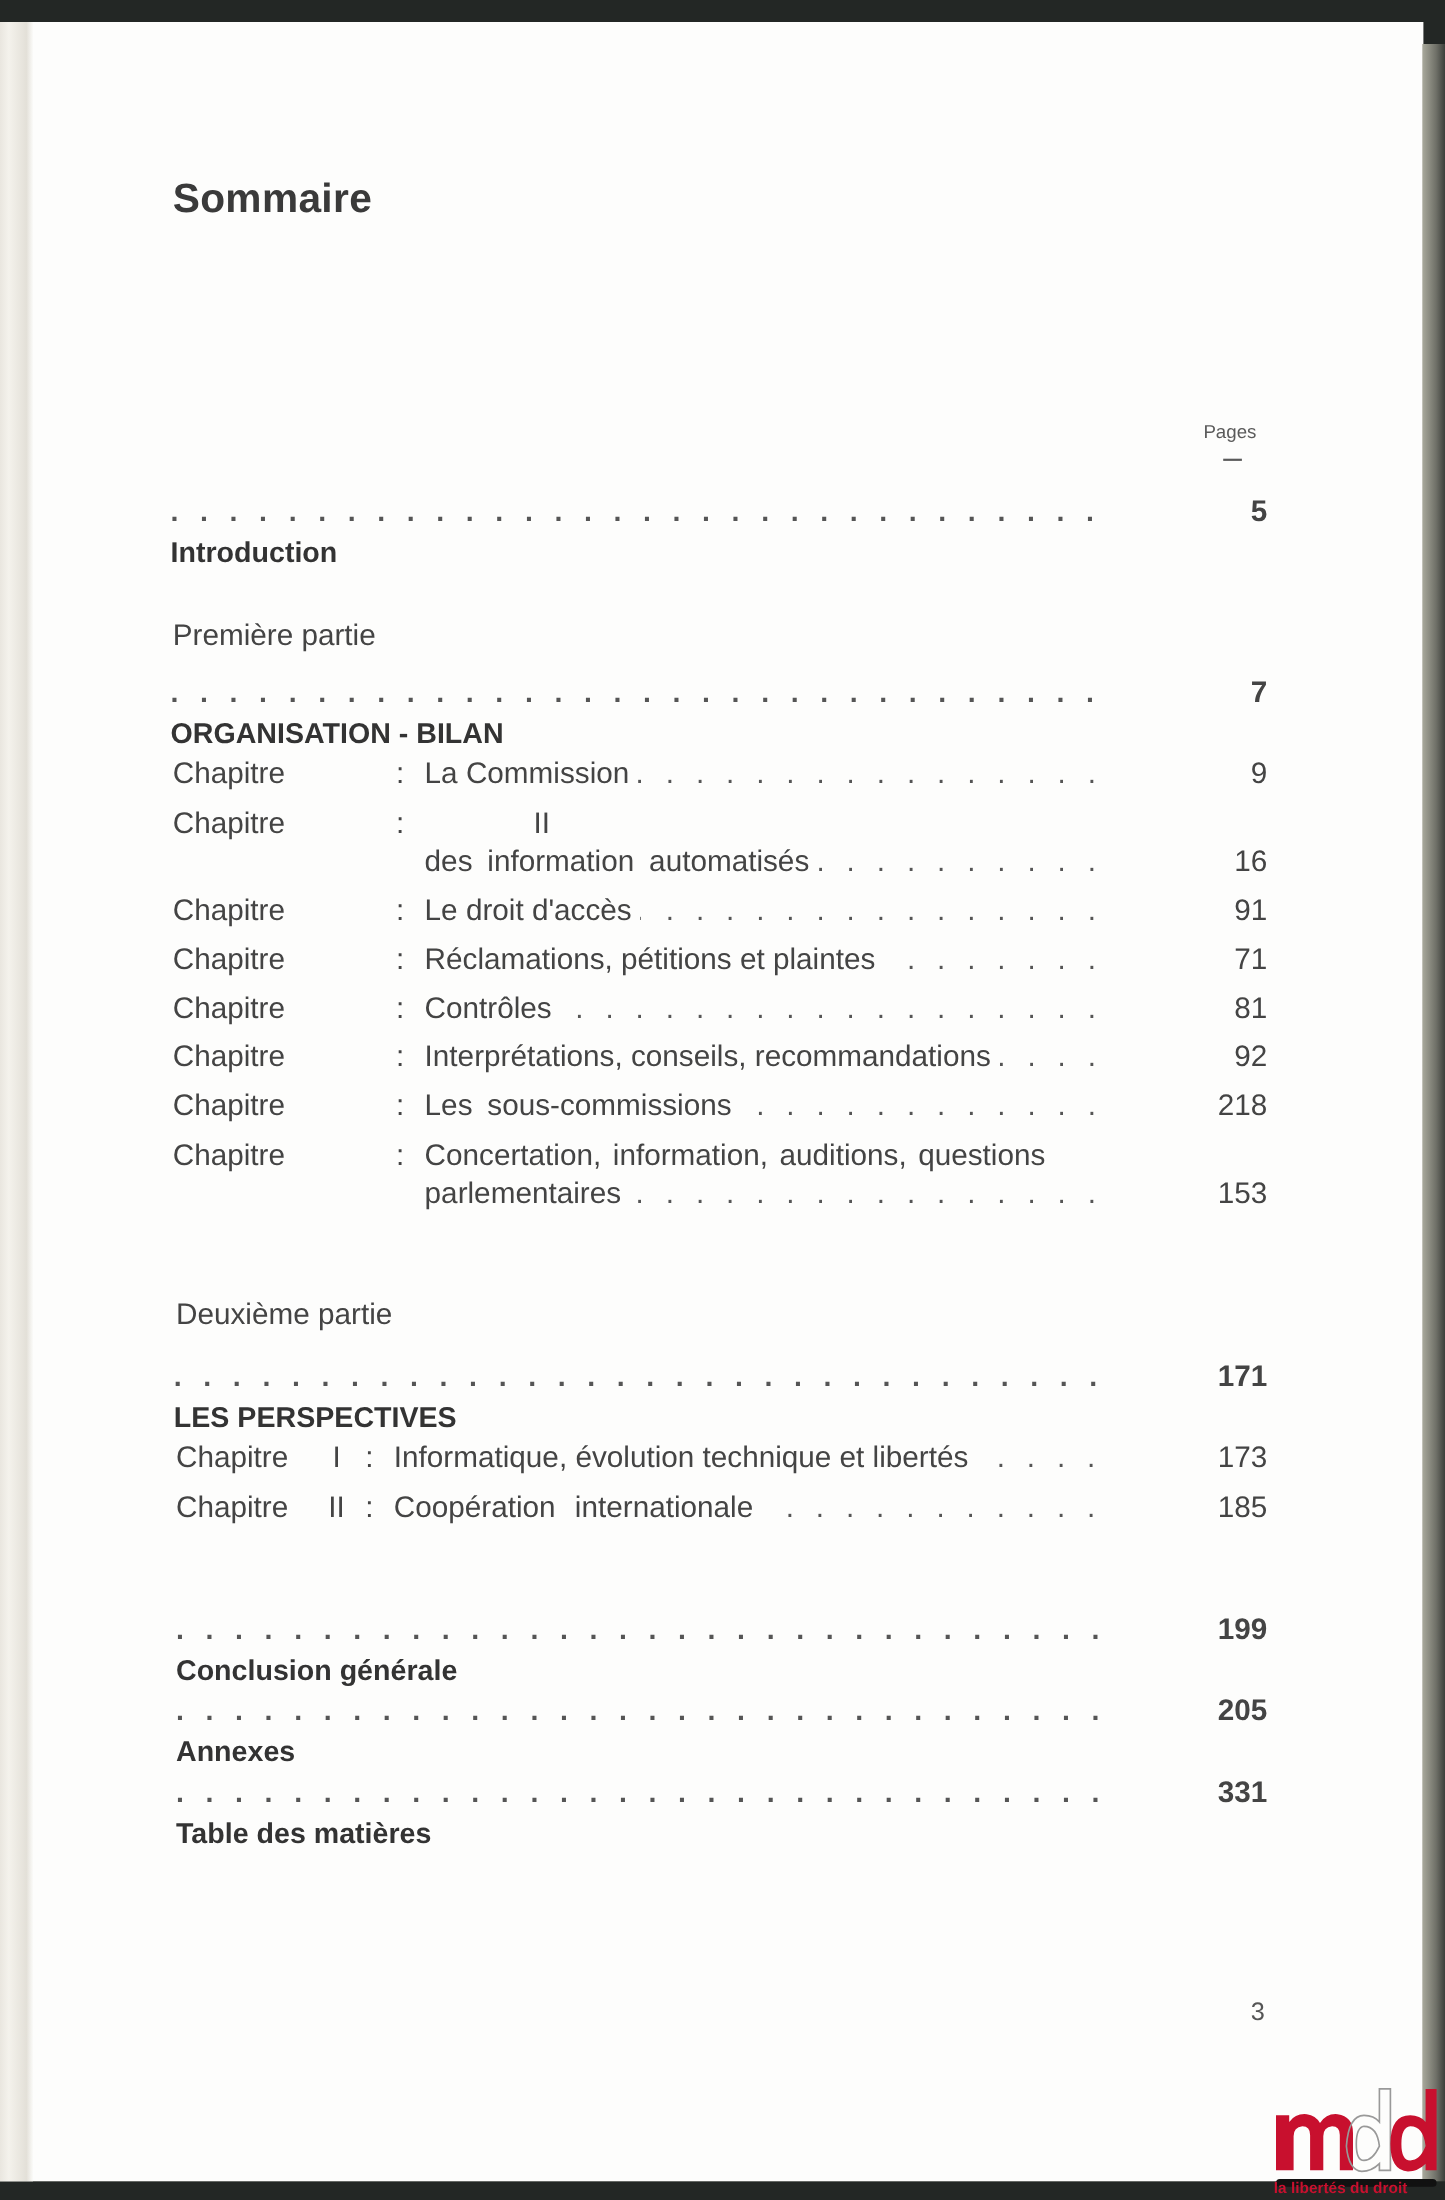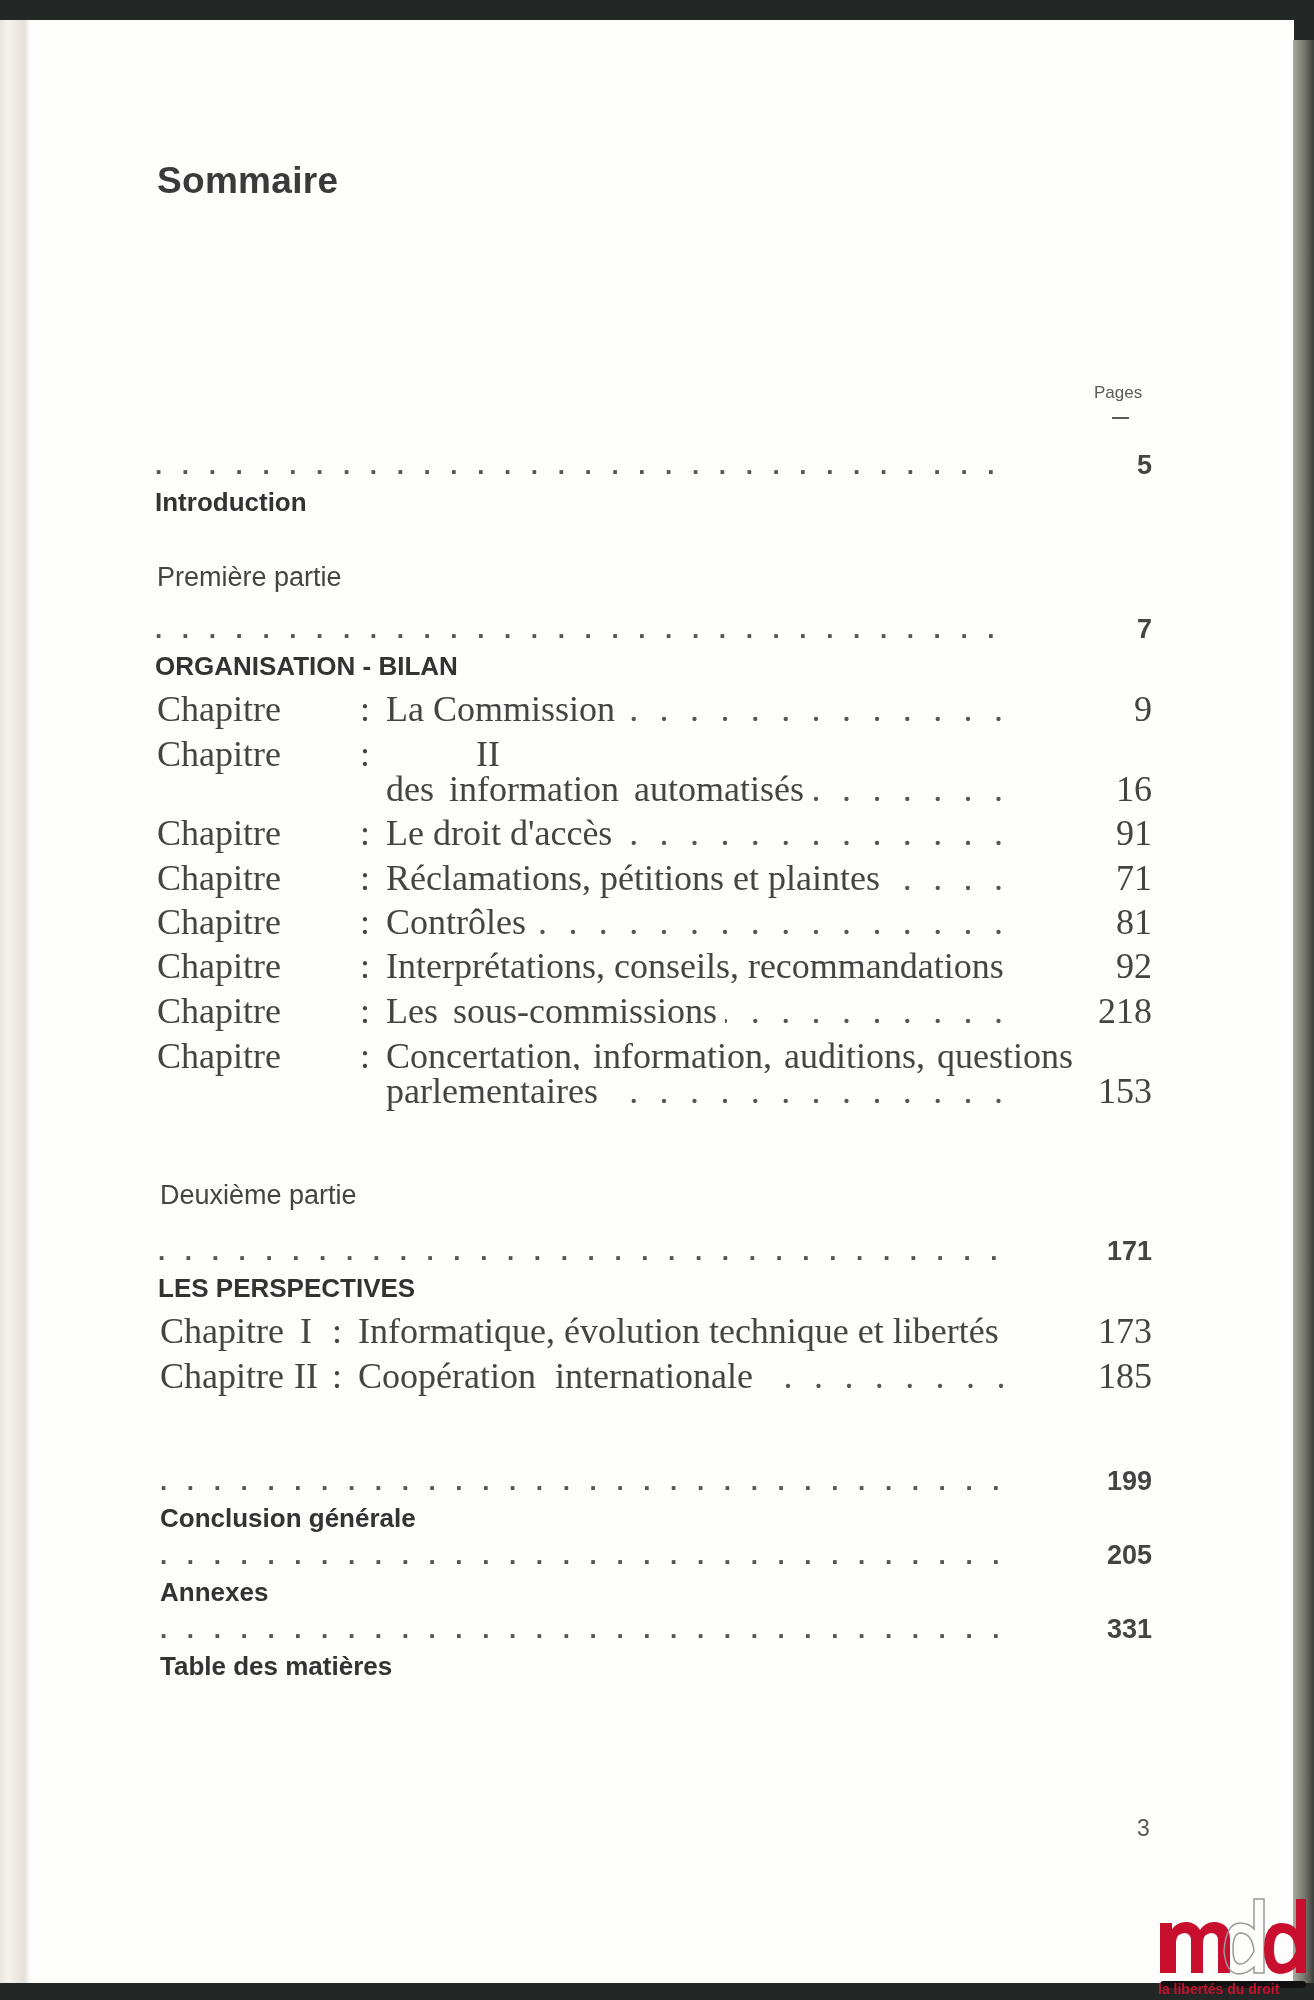--- a/index.html
+++ b/index.html
@@ -10,21 +10,21 @@
   .abs { position:absolute; white-space:nowrap; }
   .title { left:157px; top:160px; font-size:37px; font-weight:bold; color:#3a3a3a; letter-spacing:0.3px; }
   .pages-h { left:1094px; top:383px; font-size:17px; color:#5a5a5a; }
   .pages-dash { left:1112px; top:417px; width:17px; height:2px; background:#5a5a5a; }
   .row { position:absolute; left:155px; width:997px; height:34px; font-size:27px; color:#3d3d3d; }
   .row .lbl { position:absolute; left:0; top:0; white-space:nowrap; background:#fdfdfc; padding-right:8px; z-index:2;margin-top:37px; }
   .row .dots { position:absolute; left:0; right:140px; top:0; overflow:hidden; white-space:nowrap; letter-spacing:6.2px; color:#555; z-index:1; text-align:right; }
   .row .pg { position:absolute; right:0; top:0; text-align:right; }
   .bold { font-weight:bold; color:#333; font-size:26px; }
   .plain { font-size:27px; color:#444; }
-  .ch { position:absolute; left:157px; font-size:36px; color:#444; width:995px; height:34px;font-family:Liberation Serif, serif; }
+  .ch { position:absolute; left:157px; font-size:27px; color:#444; width:995px; height:34px; }
   .ch .c1 { position:absolute; left:0; top:0; }
   .ch .c2 { position:absolute; top:0; text-align:right; }
   .ch .c3 { position:absolute; top:0; }
   .ch .c4 { position:absolute; top:0; white-space:nowrap; background:#fdfdfc; padding-right:8px; z-index:2; }
   .ch .dots { position:absolute; right:140px; top:0; overflow:hidden; white-space:nowrap; letter-spacing:6.2px; color:#555; text-align:right; z-index:1; }
   .ch .pg { position:absolute; right:0; top:0; }
   .folio { left:1137px; top:1815px; font-size:23px; color:#555; }
   .logo { position:absolute; left:1158px; top:1893px; width:150px; height:100px; }
   .logo-text { position:absolute; left:1158px; top:1981px; font-size:14px; font-weight:bold; color:#c8102e; white-space:nowrap; }
 </style>

